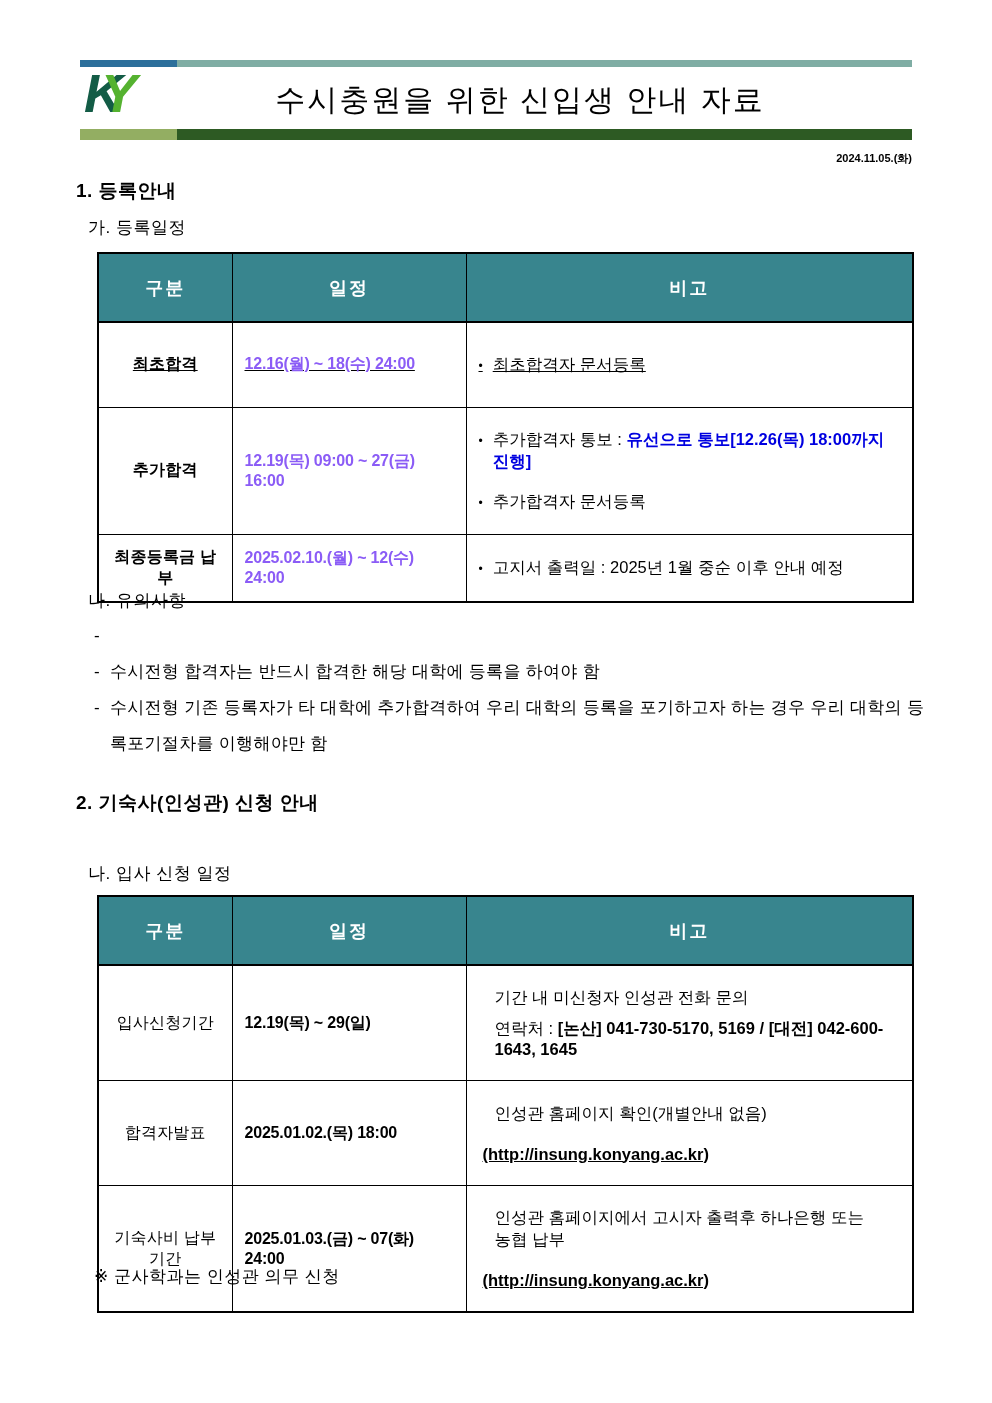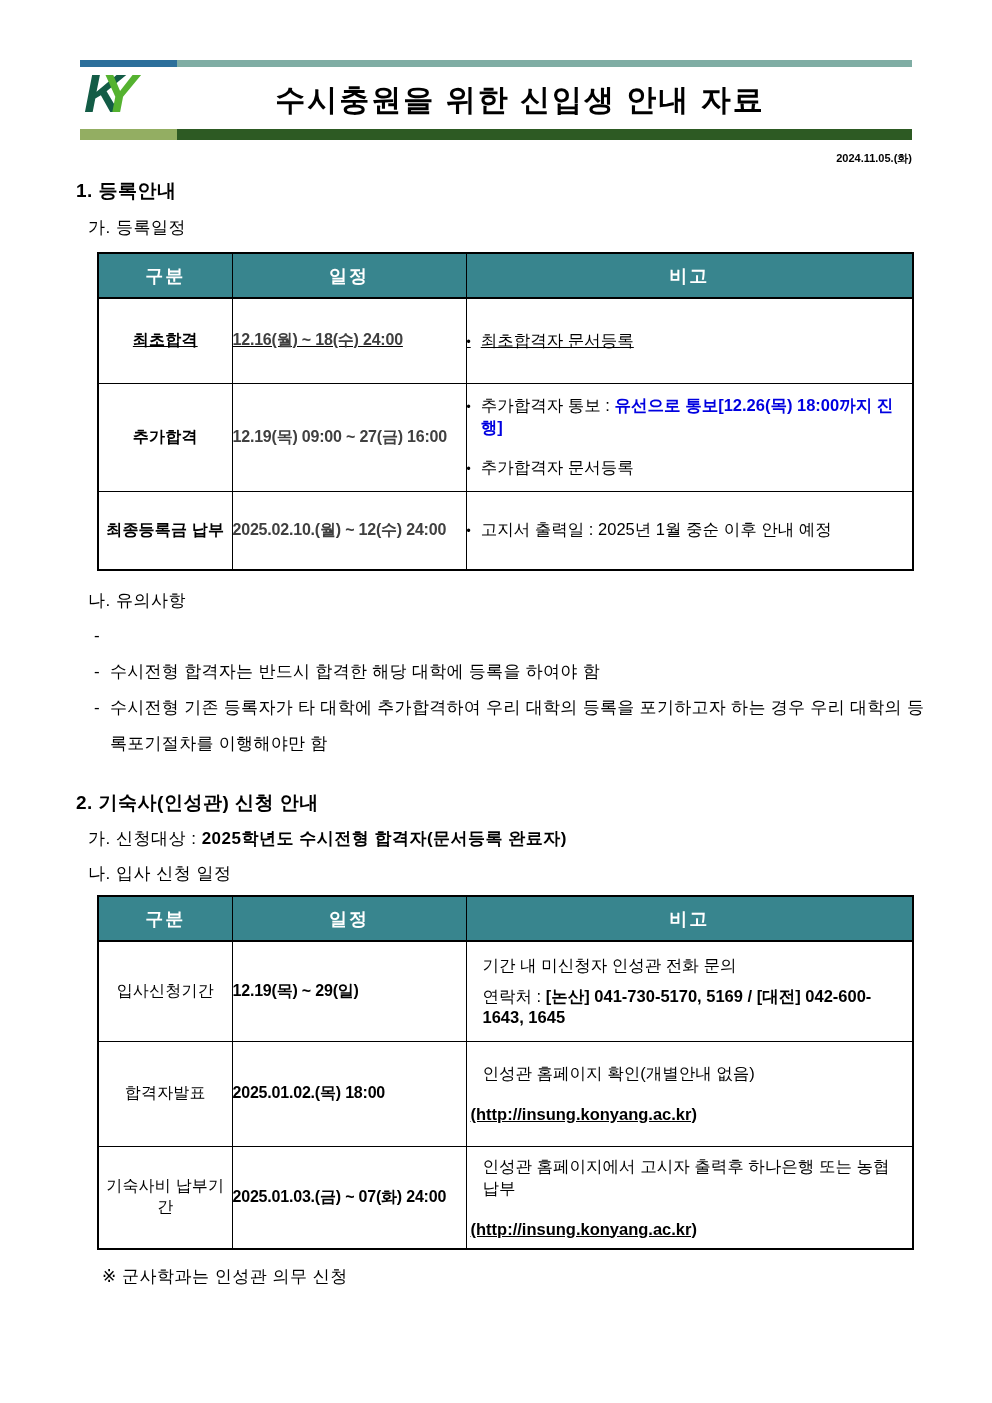--- a/index.html
+++ b/index.html
@@ -12,56 +12,56 @@
   .band-top { position:absolute; left:80px; top:60px; width:832px; height:7px; display:flex; }
   .band-top .seg1 { width:97px; background:#2c6f9b; }
   .band-top .seg2 { flex:1; background:#7fada4; }
   .band-bottom { position:absolute; left:80px; top:129px; width:832px; height:11px; display:flex; }
   .band-bottom .seg1 { width:97px; background:#93ae62; }
   .band-bottom .seg2 { flex:1; background:#2d5a23; }
   .logo { position:absolute; left:84px; top:66px; font-size:54px; font-weight:bold; font-style:italic; line-height:1; letter-spacing:-6px; }
   .logo .k { color:#135c46; }
   .logo .y { color:#55b230; margin-left:-16px; }
   .doc-title { position:absolute; left:180px; top:80px; width:680px; text-align:center;
-    font-size:30px; font-weight:bold; letter-spacing:2px; }
+    font-size:30px; font-weight:normal; letter-spacing:2px; }
 
   .doc-date { position:absolute; right:80px; top:151px; font-size:11px; font-weight:bold; }
 
   
   .sec-heading { position:absolute; font-size:19px; font-weight:bold; letter-spacing:0.5px; }
   .sub-line { position:absolute; font-size:17px; letter-spacing:0.5px; }
   .bold { font-weight:bold; }
 
   
   table.sched { border-collapse:collapse; table-layout:fixed; width:815px; border:2.4px solid #000; }
-  table.sched th, table.sched td { border:1.6px solid #000; padding:0; }
+  table.sched th, table.sched td { border:1.6px solid #000; padding:12px; }
   table.sched thead th {
     background:#38858e; color:#fff; font-size:18px; font-weight:bold;
     height:43px; text-align:center; letter-spacing:2px; border-bottom:2.5px solid #000;
   }
   td.cat { text-align:center; font-size:16px; letter-spacing:0.2px; }
   td.cat.b { font-weight:bold; }
   td.sch { font-size:16px; font-weight:bold; padding-left:12px; letter-spacing:-0.2px; }
-  td.sch.blue { color:#404040;margin-top:8px; }
+  td.sch.blue { color:#8b5cf6;margin-top:8px; }
   td.note { font-size:16.5px; padding-left:18px; padding-right:6px; }
   .bullet-line { display:flex; align-items:baseline; margin:9px 0; }
   .bullet-glyph { font-size:12px; margin-right:10px; flex:0 0 auto; }
   .hl-blue { color:#0000e0; font-weight:bold; }
   .note-line { margin:9px 16px; }
   .url-line { font-weight:bold; text-decoration:underline; margin:11px 0 9px 4px; display:inline-block; }
   .t1 { position:absolute; left:97px; top:252px; }
   .t2 { position:absolute; left:97px; top:895px; }
 
   
   .cautions { position:absolute; left:94px; top:618px; width:836px; font-size:17px; }
   .caution { display:flex; line-height:36px; letter-spacing:0.3px; }
   .caution .dash { margin-right:10px; flex:0 0 auto; }
 
   
-  .footnotes { position:absolute; left:102px; top:1258px; width:840px; font-size:17px; }
+  .footnotes { position:absolute; left:94px; top:1258px; width:840px; font-size:17px; }
   .footnote { line-height:38px; letter-spacing:0.5px; }
 </style>
 </head>
 <body>
 
 <div class="page">
 
   <div class="band-top">
     <div class="seg1"></div>
     <div class="seg2"></div>
@@ -115,21 +115,21 @@
             <div class="bullet-line" style="margin-bottom:18px;">
               <span class="bullet-glyph">•</span>
               <span><span>추가합격자 통보 : </span><span class="hl-blue">유선으로 통보[12.26(목) 18:00까지 진행]</span></span>
             </div>
             <div class="bullet-line">
               <span class="bullet-glyph">•</span>
               <span>추가합격자 문서등록</span>
             </div>
           </td>
         </tr>
-        <tr style="height:79px;">
+        <tr style="height:67px;">
           <td class="cat b">최종등록금 납부</td>
           <td class="sch blue">2025.02.10.(월) ~ 12(수) 24:00</td>
           <td class="note">
             <div class="bullet-line">
               <span class="bullet-glyph">•</span>
               <span>고지서 출력일 : 2025년 1월 중순 이후 안내 예정</span>
             </div>
           </td>
         </tr>
       </tbody>
@@ -146,23 +146,20 @@
       <span class="dash">-</span>
       <span>수시전형 합격자는 반드시 합격한 해당 대학에 등록을 하여야 함</span>
     </div>
     <div class="caution">
       <span class="dash">-</span>
       <span>수시전형 기존 등록자가 타 대학에 추가합격하여 우리 대학의 등록을 포기하고자 하는 경우 우리 대학의 등록포기절차를 이행해야만 함</span>
     </div>
   </div>
 
   <div class="sec-heading" style="left:76px; top:790px;">2. 기숙사(인성관) 신청 안내</div>
-  <div class="sub-line" style="left:88px; top:827px;">
-    <span>가. 신청대상 : </span><span class="bold">2025학년도 수시전형 합격자(문서등록 완료자)</span>
-  </div>
   <div class="sub-line" style="left:88px; top:862px;">나. 입사 신청 일정</div>
 
   <div class="t2">
     <table class="sched">
       <colgroup>
           <col style="width:134px">
           <col style="width:234px">
           <col style="width:447px">
         </colgroup>
       <thead>

